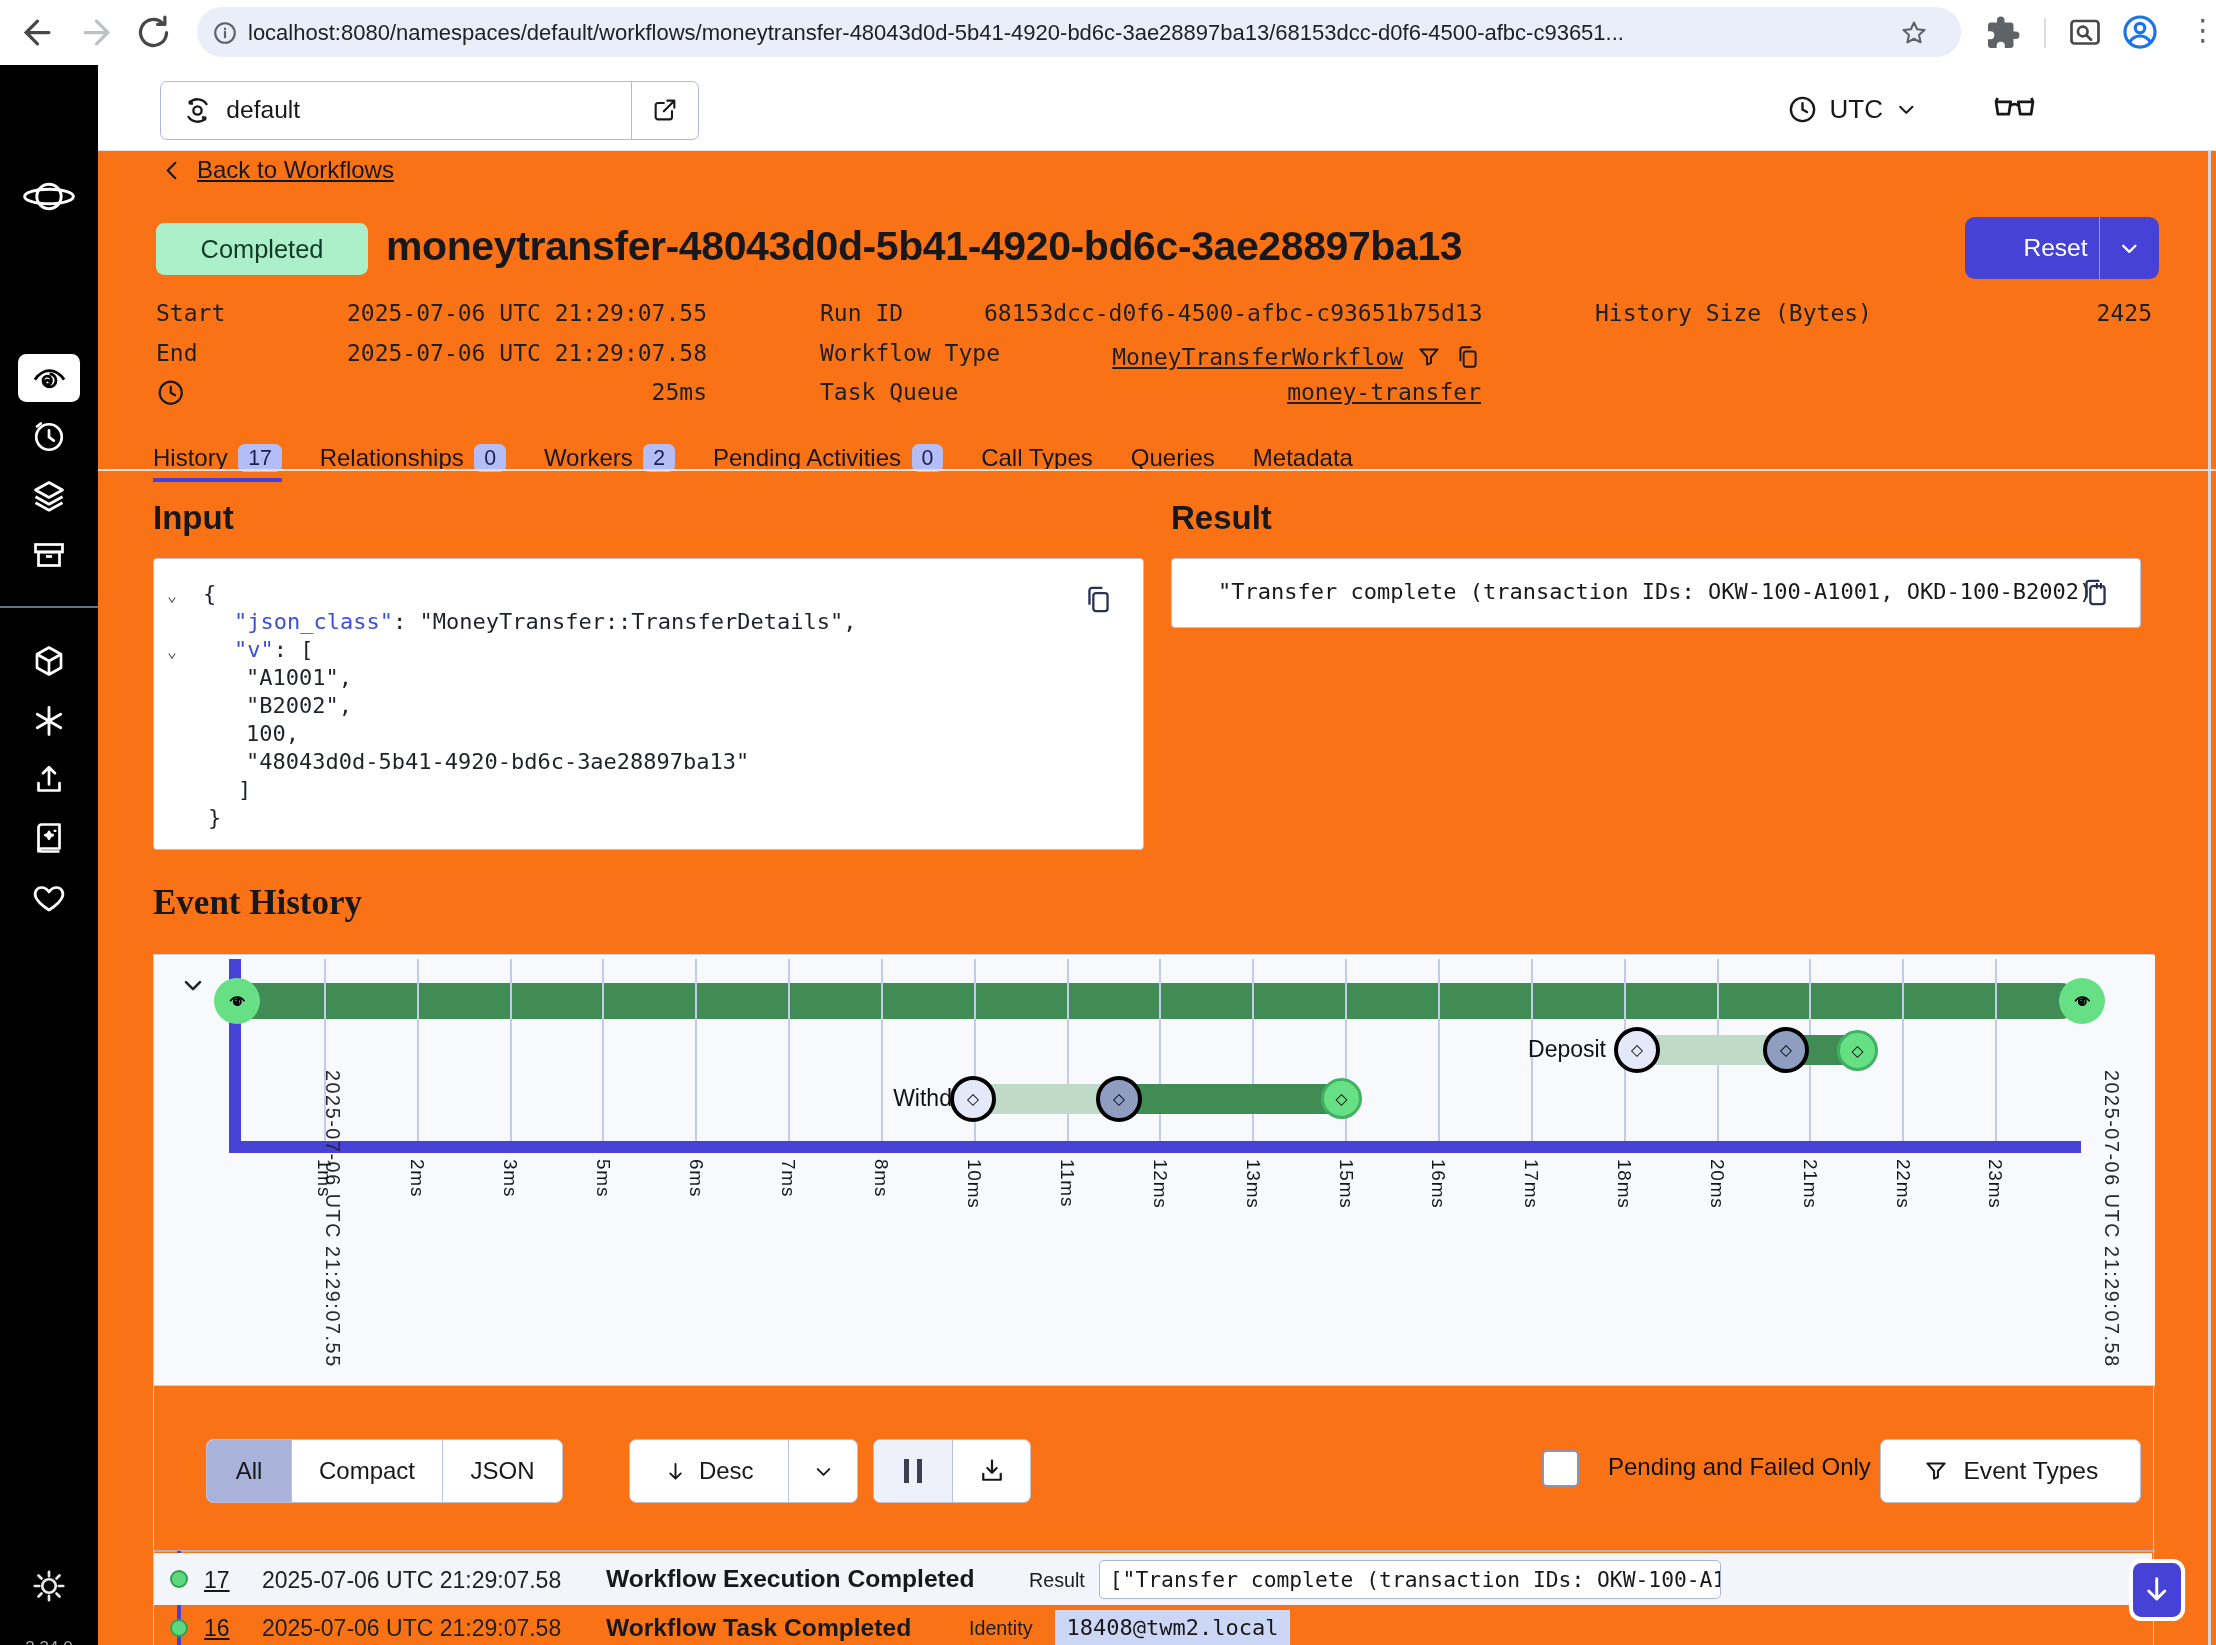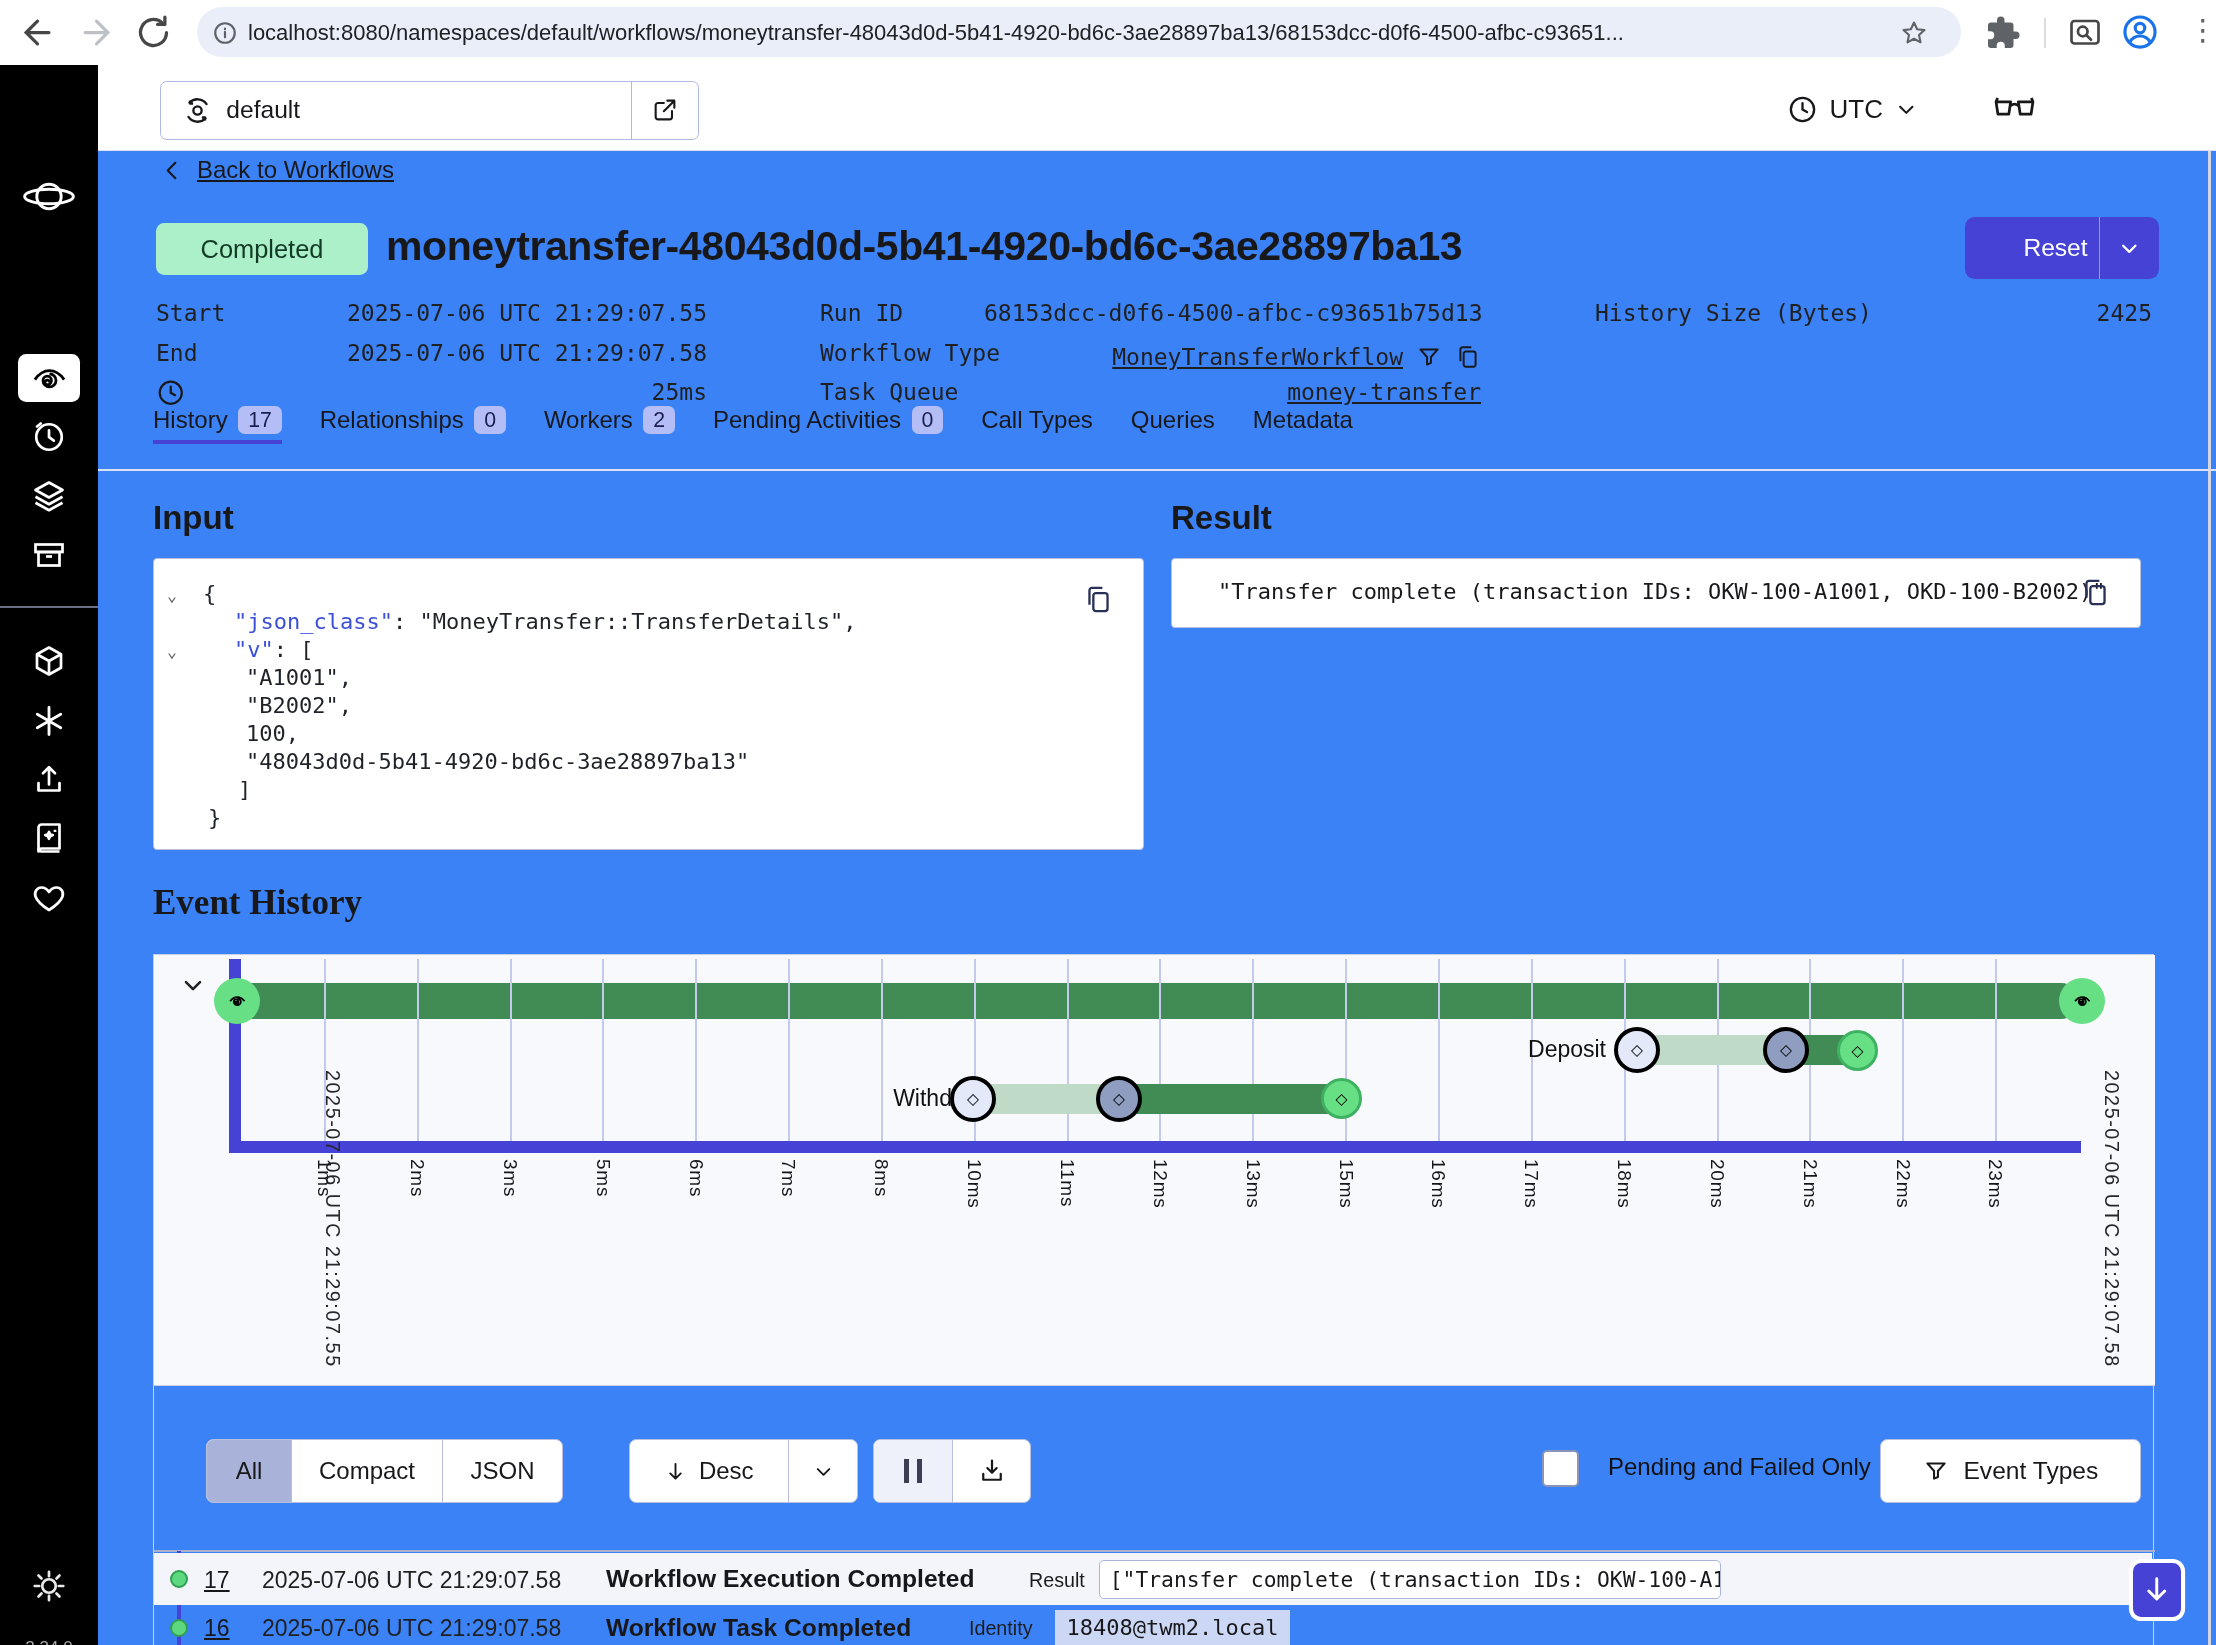--- a/index.html
+++ b/index.html
@@ -1,16 +1,16 @@
 <!DOCTYPE html>
 <html style="font-size:13px"><head>
 <meta charset="utf-8">
 <style>
   html,body{margin:0;padding:0;background:#fff;}
-  #page{position:relative;width:2216px;height:1645px;overflow:hidden;background:#3b82f6;
+  #page{position:relative;width:2216px;height:1645px;overflow:hidden;background:#f97316;
         font-family:"Liberation Sans",sans-serif;color:#18181B;}
   .abs{position:absolute;}
   svg{display:block;}
   .mono{font-family:"DejaVu Sans Mono",monospace;}
 
   
   .browser{position:absolute;left:0;top:0;width:2216px;height:65px;background:#fff;border-bottom:1.6px solid #DEE1E6;}
   .bicon{position:absolute;top:13px;width:39px;height:39px;}
   .urlpill{position:absolute;left:197px;top:7.4px;width:1764px;height:50px;border-radius:26px;background:#E9EEF9;}
   .url{position:absolute;left:51px;top:12.3px;font-size:22px;color:#202124;white-space:nowrap;}
@@ -42,21 +42,21 @@
             display:flex;color:#fff;font-size:24.6px;}
   .resetmain{flex:1;display:flex;align-items:center;justify-content:center;border-right:0.8px solid rgba(255,255,255,.45);margin-left:47px;}
   .resetchev{width:59px;display:flex;align-items:center;justify-content:center;}
 
   
   .drow{position:absolute;height:33px;font-size:23px;color:#1F1F1F;font-family:"DejaVu Sans Mono",monospace;white-space:nowrap;}
   .dval{position:absolute;text-align:right;}
   .linku{text-decoration:underline;}
 
   
-  .tabs{position:absolute;left:153px;top:406px;display:flex;gap:38px;font-size:24px;}
+  .tabs{position:absolute;left:153px;top:444px;display:flex;gap:38px;font-size:24px;}
   .tab{display:flex;align-items:center;gap:10.7px;padding-bottom:9.8px;cursor:pointer;}
   .tab.active{box-shadow:inset 0 -4.1px 0 0 #4742D6;}
   .tbadge{background:#B4BDF6;color:#1A1F4D;border-radius:6.6px;padding:1.6px 9.8px;font-size:21.3px;}
   .tabsline{position:absolute;left:98px;top:469px;width:2118px;height:1.6px;background:#DCE0EF;}
 
   
   .sechead{position:absolute;font-size:33px;font-weight:700;}
   .iobox{position:absolute;border:1.6px solid #B9C0DD;border-radius:4.1px;background:#fff;}
   .copyic{position:absolute;width:31px;height:31px;color:#2A3158;}
   .jline{position:relative;height:28px;font-size:22px;line-height:28px;white-space:pre;color:#1F2328;

